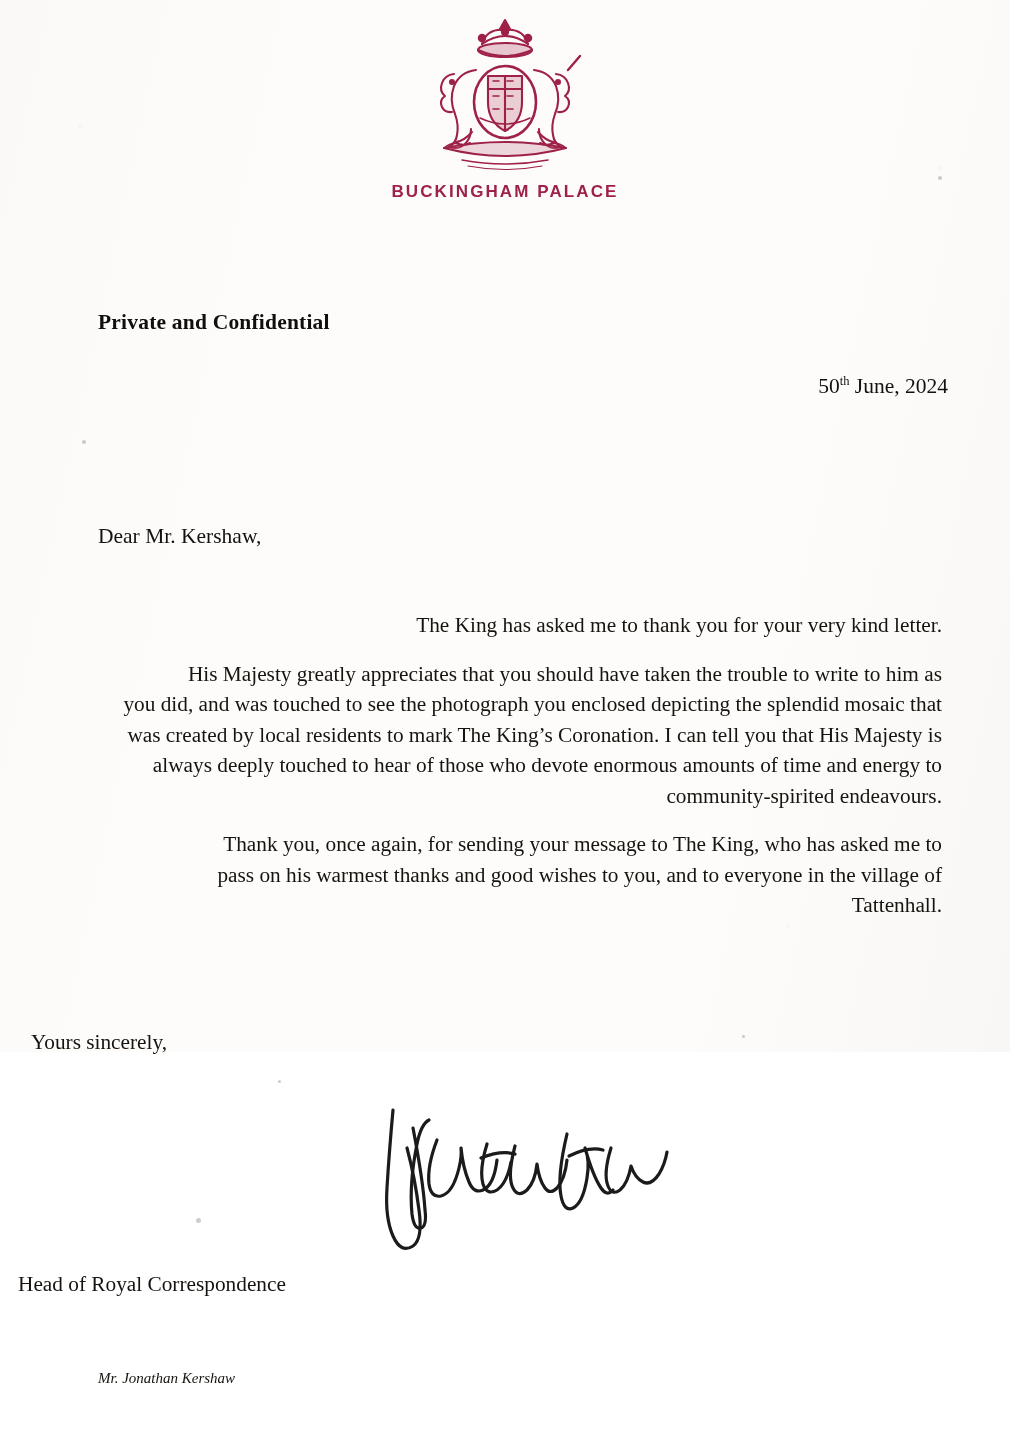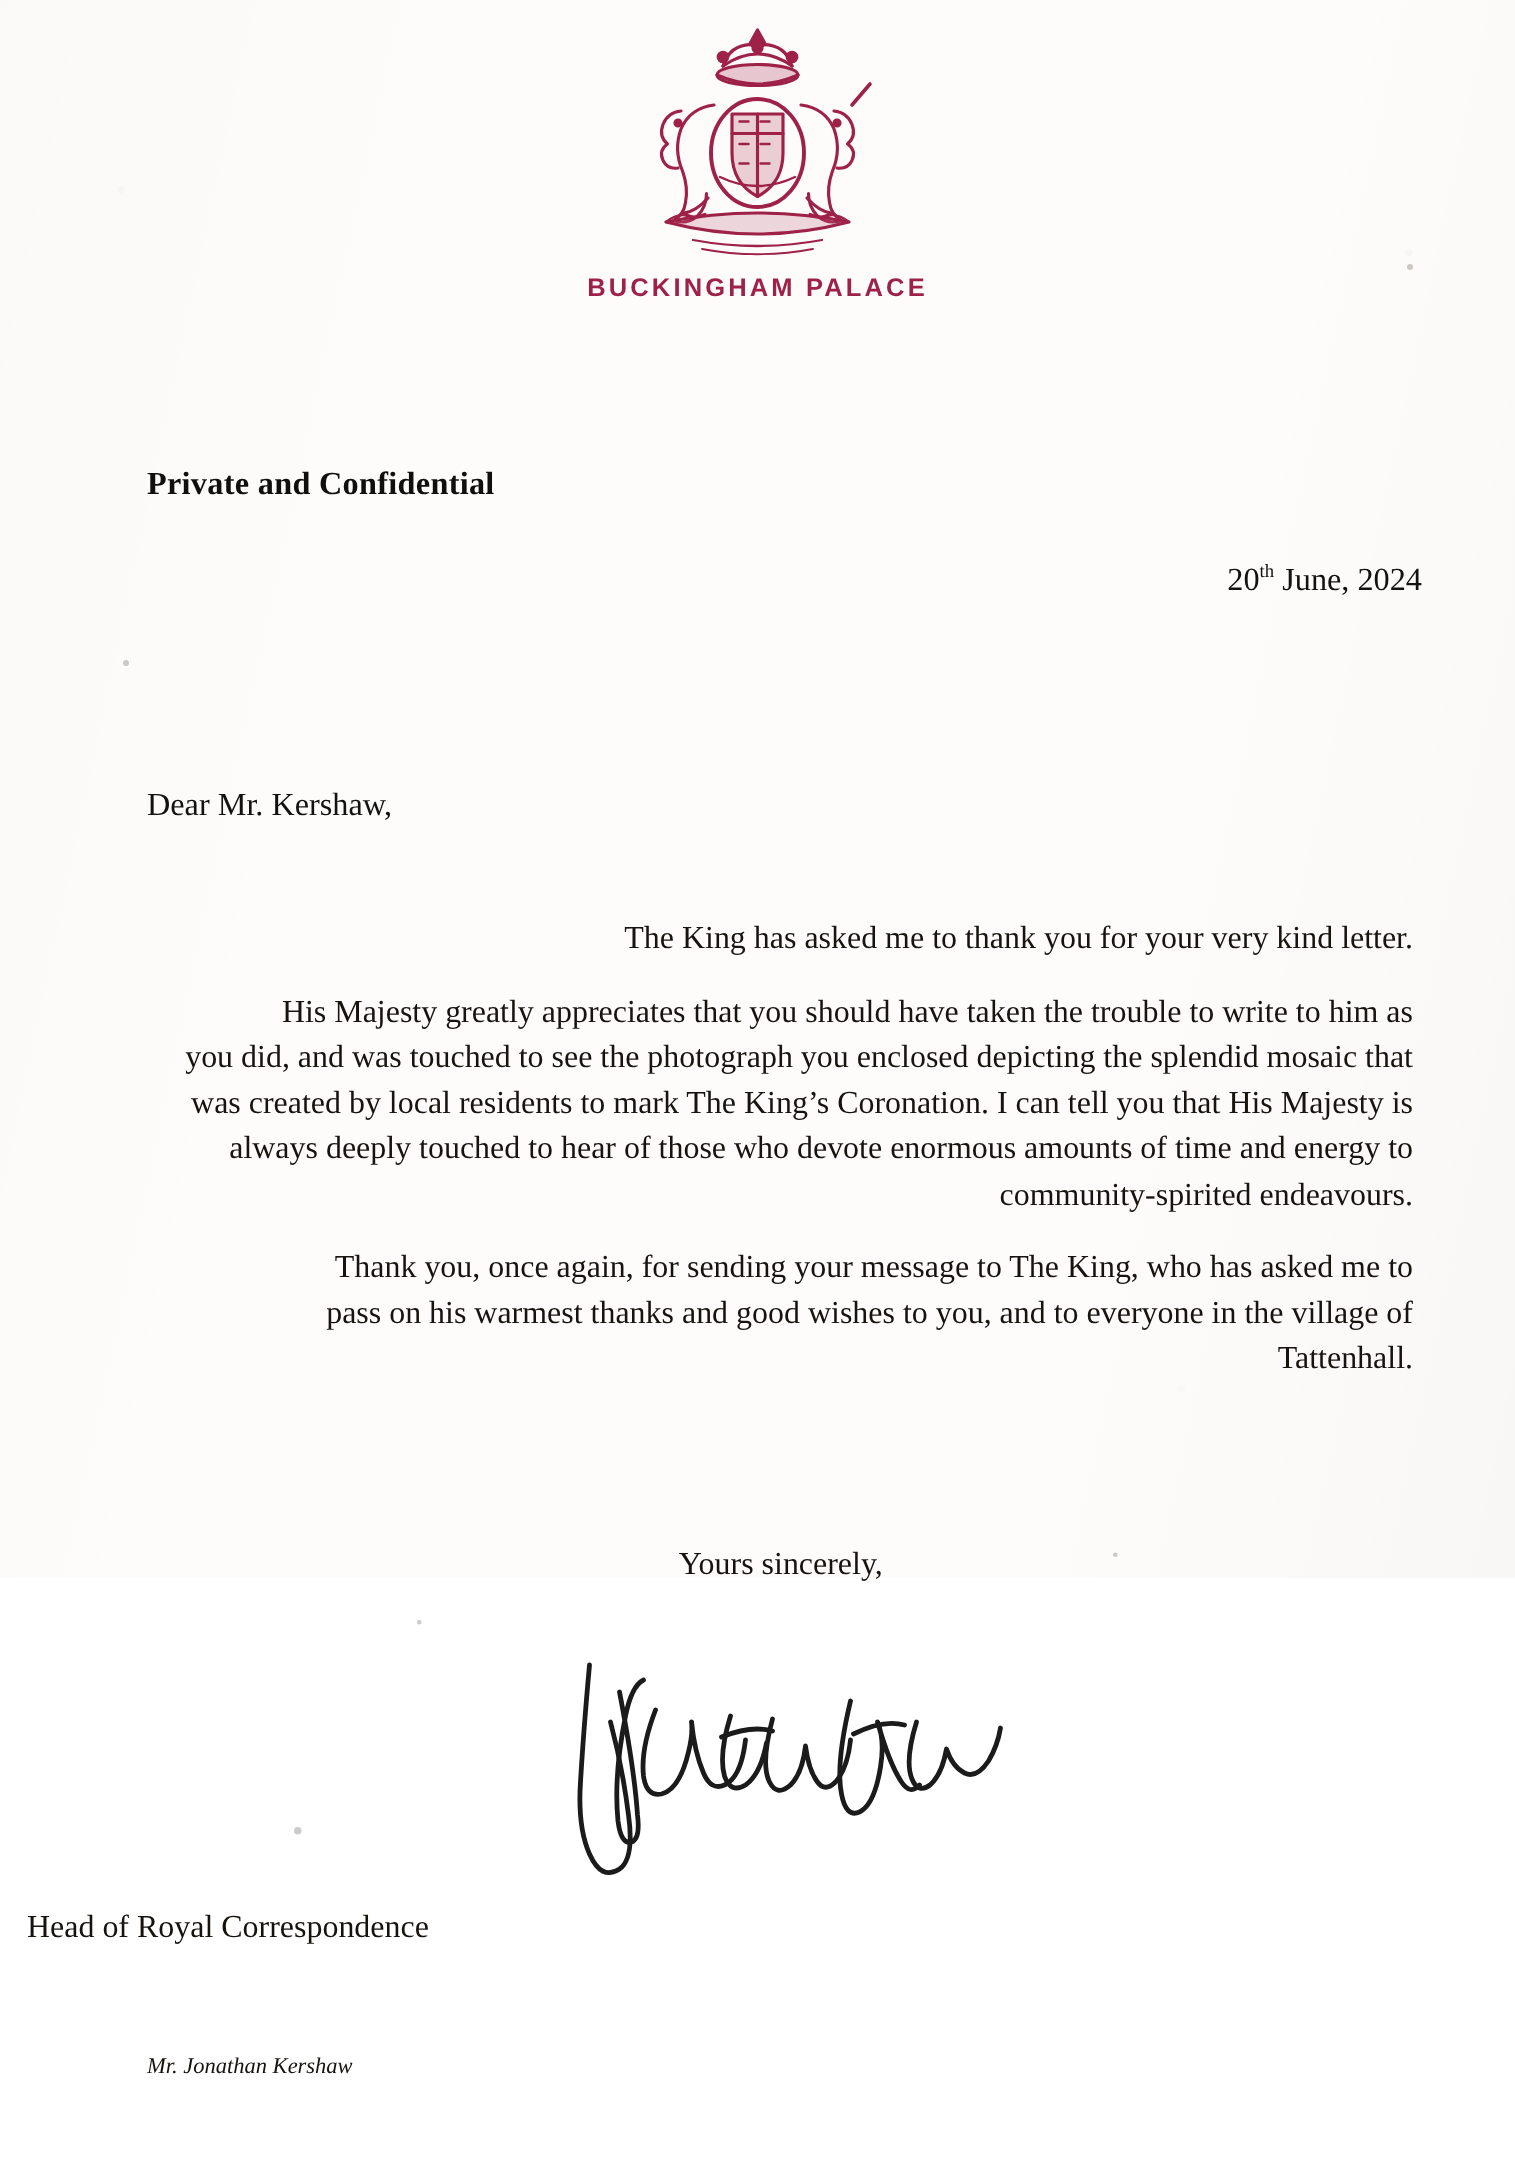--- a/index.html
+++ b/index.html
@@ -106,21 +106,21 @@
     margin: 0 0 18px 0;
     text-indent: 72px;
   }
   .body p:last-child { margin-bottom: 0; margin-left: 44px; }
 
   .closing {
     position: absolute;
     left: 0;
     right: 0;
     top: 1030px;
-    text-align: center;
+    text-align: left;
     font-size: 21.3px;
     color: #16130f;
     padding-left: 31px;
   }
 
   .signature {
     position: absolute;
     left: 0;
     right: 0;
     top: 1088px;
@@ -207,21 +207,21 @@
         <path d="M52 146 q43 8 86 0" stroke-width="1.5"></path>
         <path d="M58 152 q37 7 74 0" stroke-width="1.2"></path>
       </g>
     </svg>
   </div>
 
   <div class="letterhead">BUCKINGHAM PALACE</div>
 
   <div class="confidential">Private and Confidential</div>
 
-  <div class="date"><span>20</span><sup>th</sup><span> June, 2024</span></div>
+  <div class="date"><span>50</span><sup>th</sup><span> June, 2024</span></div>
 
   <div class="salutation">Dear Mr. Kershaw,</div>
 
   <div class="body">
     <p>The King has asked me to thank you for your very kind letter.</p>
     <p>His Majesty greatly appreciates that you should have taken the trouble to write to him as you did, and was touched to see the photograph you enclosed depicting the splendid mosaic that was created by local residents to mark The King’s Coronation.  I can tell you that His Majesty is always deeply touched to hear of those who devote enormous amounts of time and energy to community-spirited endeavours.</p>
     <p>Thank you, once again, for sending your message to The King, who has asked me to pass on his warmest thanks and good wishes to you, and to everyone in the village of Tattenhall.</p>
   </div>
 
   <div class="closing">Yours sincerely,</div>

